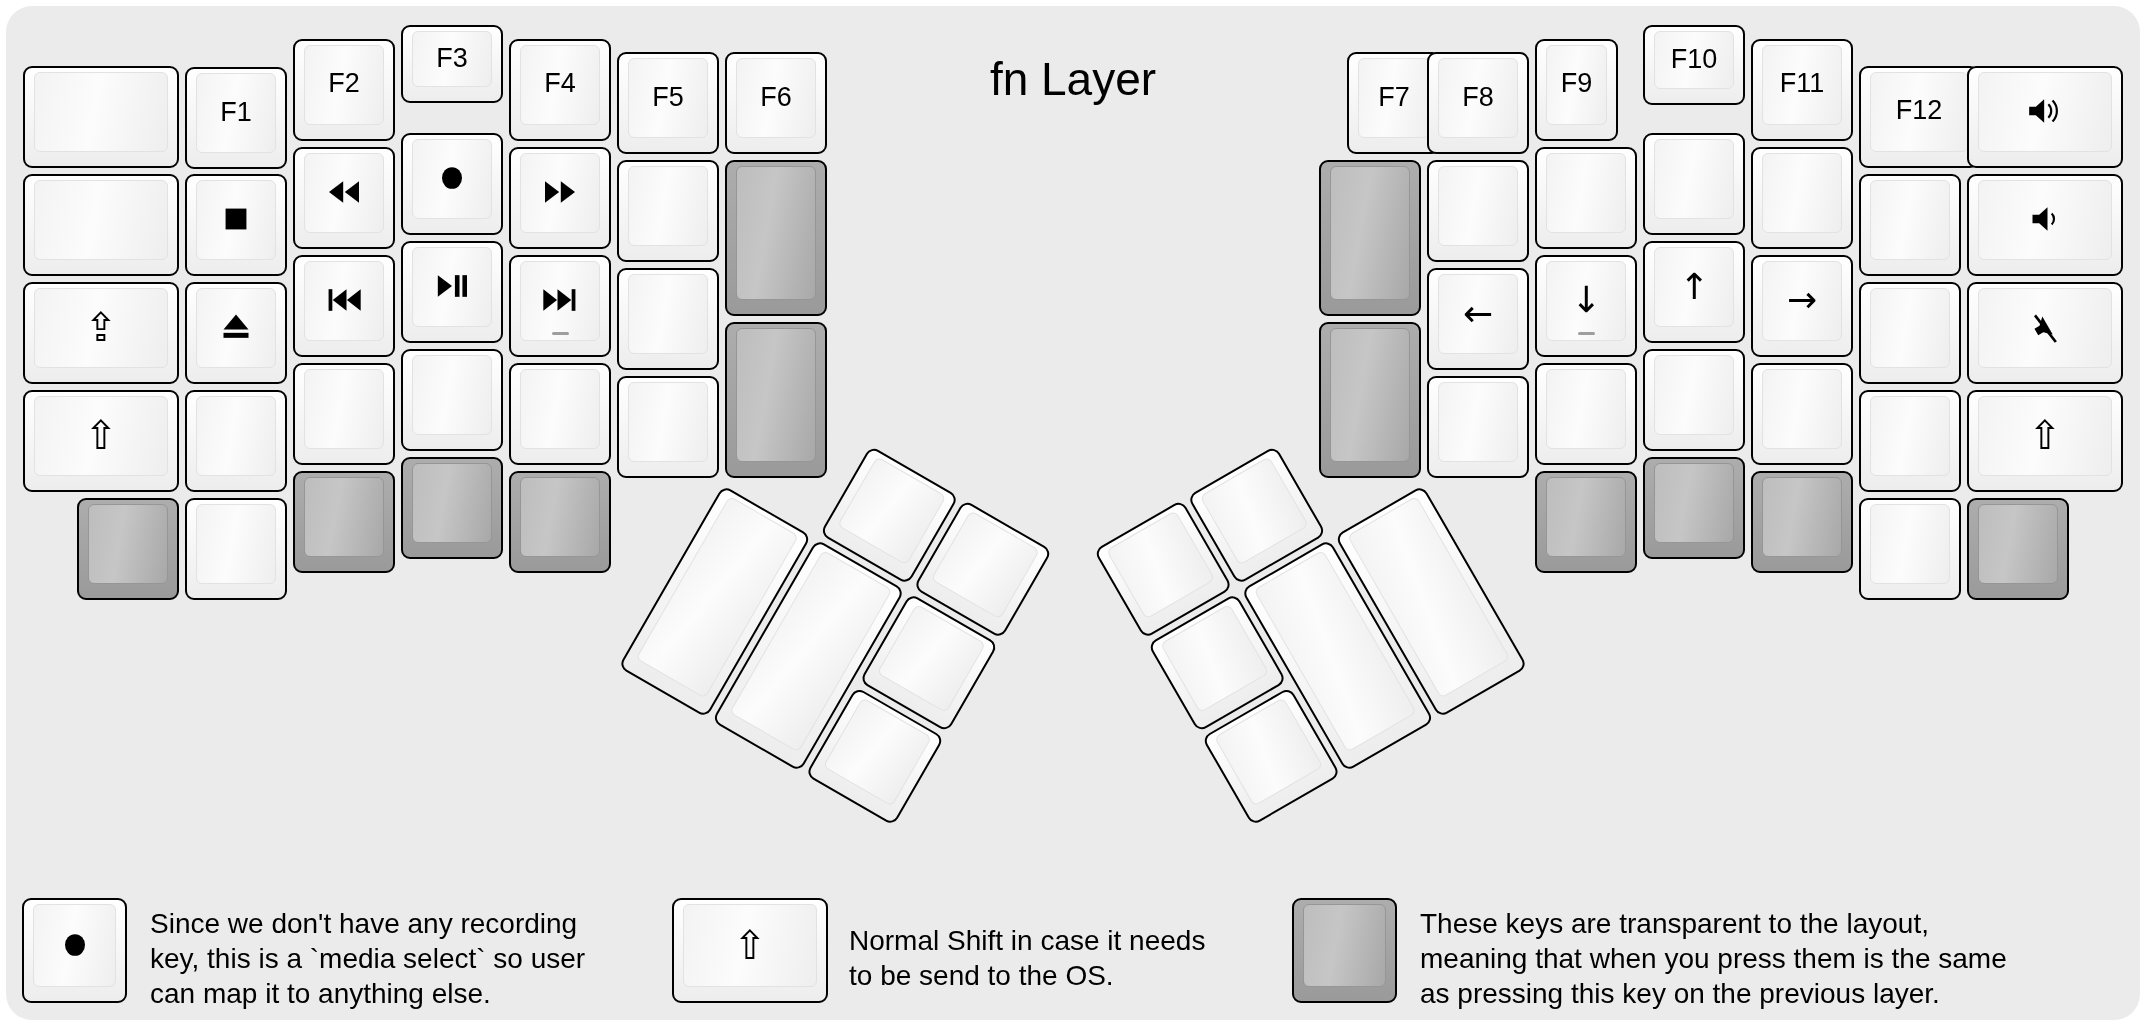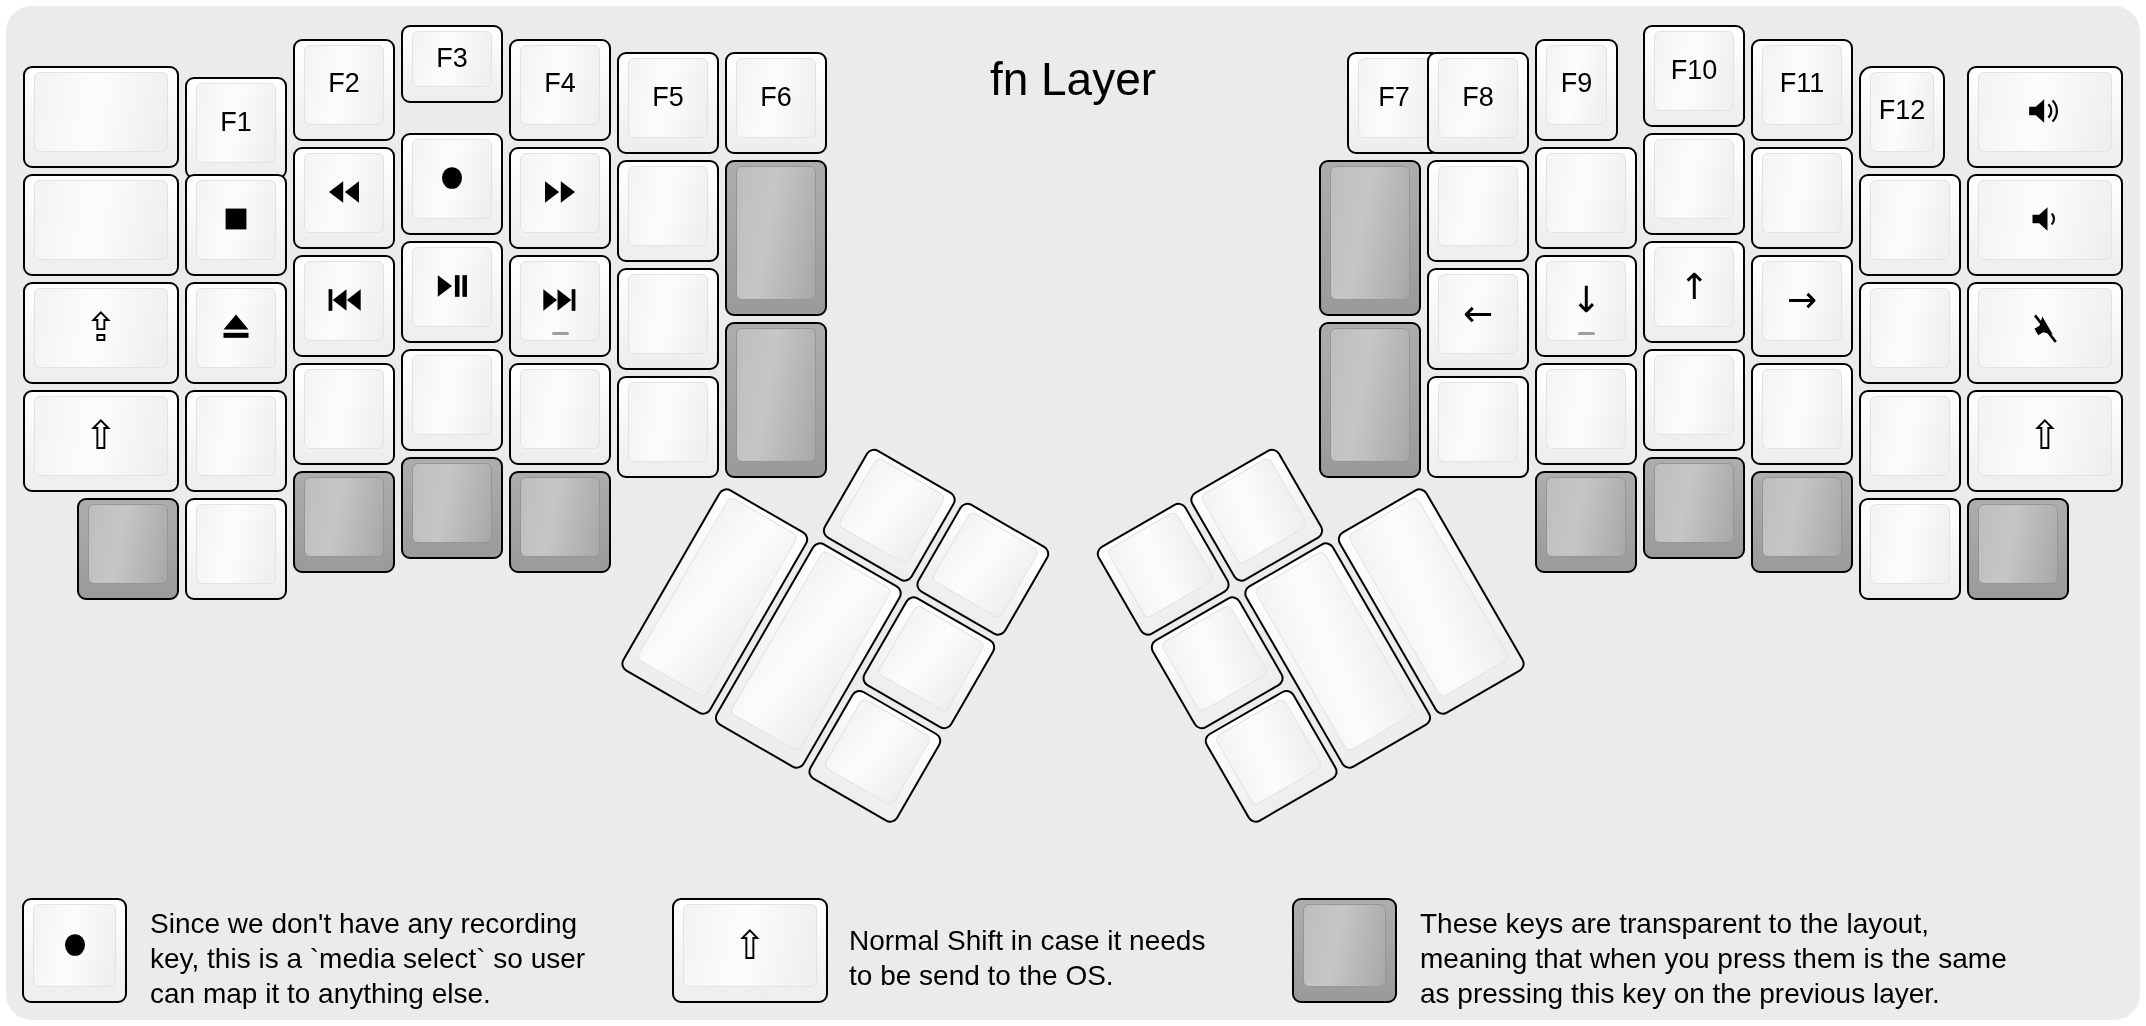--- a/index.html
+++ b/index.html
@@ -41,21 +41,21 @@
         <div class="cap"></div>
       </div>
       <div class="key" style="left: 23px; top: 281.5px; width: 156px; height: 102px;">
         <div class="cap"></div>
         <span class="kglyph big">⇪</span>
       </div>
       <div class="key" style="left: 23px; top: 389.5px; width: 156px; height: 102px;">
         <div class="cap"></div>
         <span class="kglyph big">⇧</span>
       </div>
-      <div class="key" style="left: 185px; top: 77px; width: 102px; height: 102px;">
+      <div class="key" style="left: 185px; top: 67px; width: 102px; height: 102px;">
         <div class="cap"></div>
         <span class="klabel">F1</span>
       </div>
       <div class="key" style="left: 185px; top: 173.5px; width: 102px; height: 102px;">
         <div class="cap"></div>
         <div class="kicon">
           <svg class="i" width="40" height="40" viewBox="0 0 48 48" fill="#000">
             <rect x="11.5" y="11.5" width="25" height="25"></rect>
           </svg>
         </div>
@@ -220,21 +220,21 @@
         <div class="cap"></div>
       </div>
       <div class="key" style="left: 1535px; top: 254.5px; width: 102px; height: 102px;">
         <div class="cap"></div>
         <span class="kglyph">↓</span>
         <div class="subdash"></div>
       </div>
       <div class="key" style="left: 1535px; top: 362.5px; width: 102px; height: 102px;">
         <div class="cap"></div>
       </div>
-      <div class="key" style="left: 1643px; top: 25px; width: 102px; height: 102px;">
+      <div class="key" style="left: 1643px; top: 25px; width: 102px; height: 80px;">
         <div class="cap"></div>
         <span class="klabel">F10</span>
       </div>
       <div class="key" style="left: 1643px; top: 133px; width: 102px; height: 102px;">
         <div class="cap"></div>
       </div>
       <div class="key" style="left: 1643px; top: 241px; width: 102px; height: 102px;">
         <div class="cap"></div>
         <span class="kglyph">↑</span>
       </div>
@@ -248,21 +248,21 @@
       <div class="key" style="left: 1751px; top: 146.5px; width: 102px; height: 102px;">
         <div class="cap"></div>
       </div>
       <div class="key" style="left: 1751px; top: 254.5px; width: 102px; height: 102px;">
         <div class="cap"></div>
         <span class="kglyph">→</span>
       </div>
       <div class="key" style="left: 1751px; top: 362.5px; width: 102px; height: 102px;">
         <div class="cap"></div>
       </div>
-      <div class="key" style="left: 1859px; top: 65.5px; width: 86px; height: 102px; border-radius: 13px;">
+      <div class="key" style="left: 1859px; top: 65.5px; width: 120px; height: 102px;">
         <div class="cap"></div>
         <span class="klabel">F12</span>
       </div>
       <div class="key" style="left: 1859px; top: 173.5px; width: 102px; height: 102px;">
         <div class="cap"></div>
       </div>
       <div class="key" style="left: 1859px; top: 281.5px; width: 102px; height: 102px;">
         <div class="cap"></div>
       </div>
       <div class="key" style="left: 1859px; top: 389.5px; width: 102px; height: 102px;">

